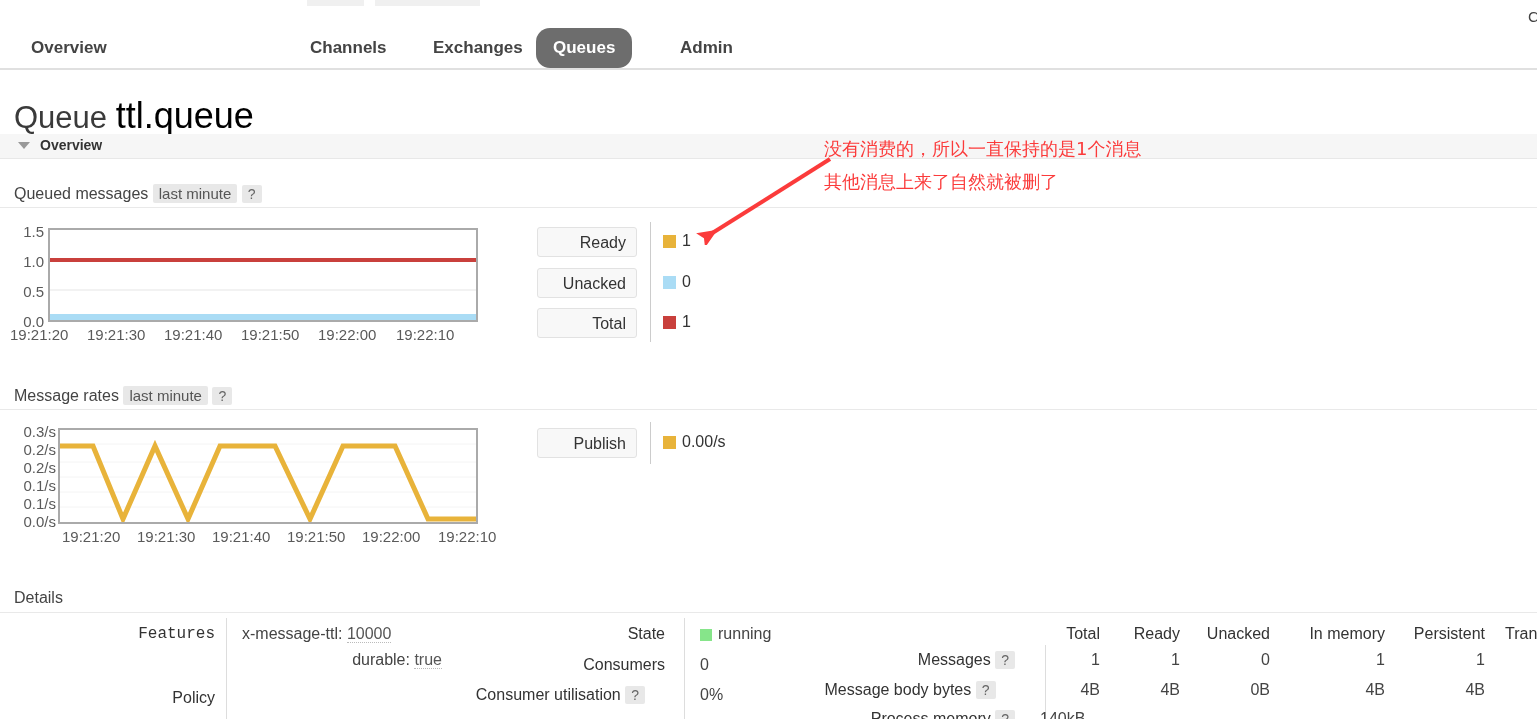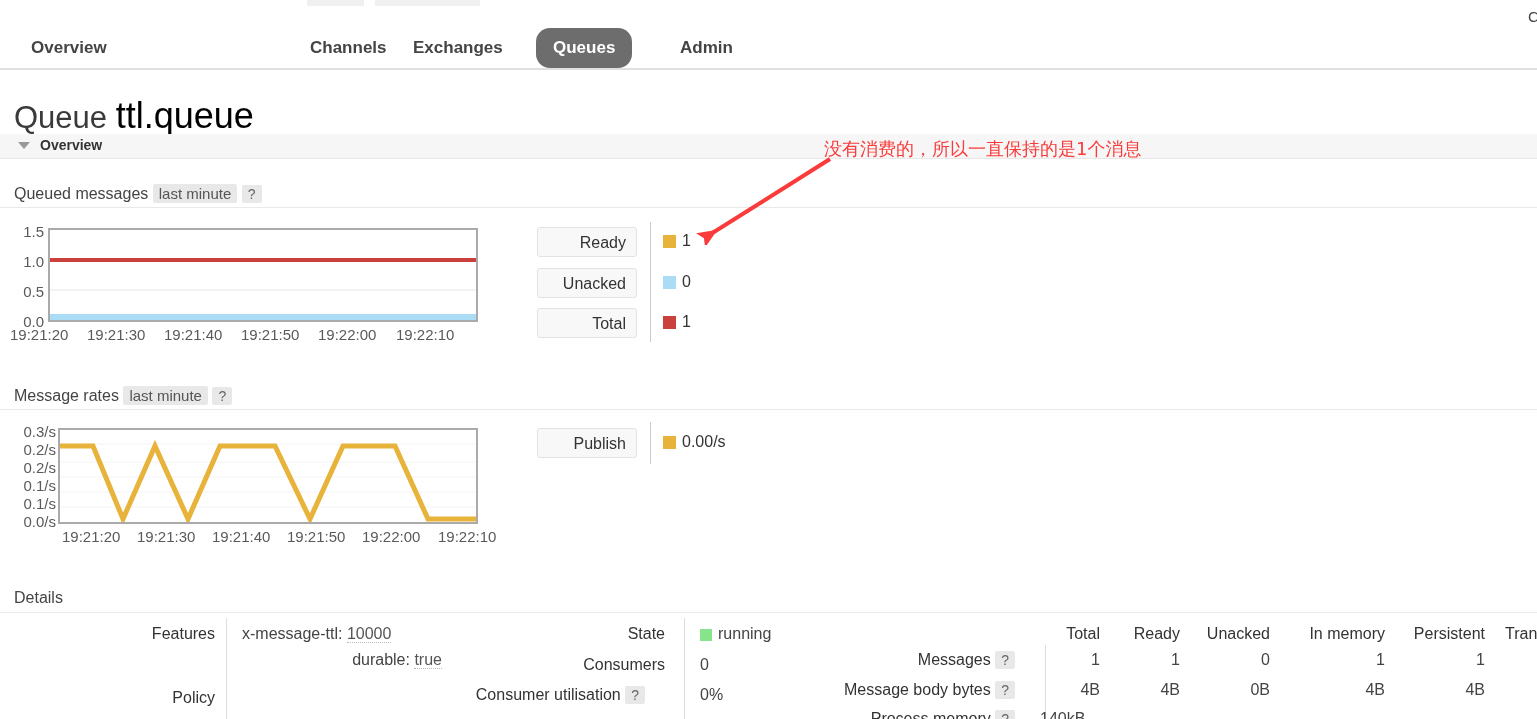--- a/index.html
+++ b/index.html
@@ -283,21 +283,21 @@
 <div class="ghost-tabs">
   <div class="ghost-tab g1"></div>
   <div class="ghost-tab g2"></div>
 </div>
 
 <div class="corner-text">C</div>
 
 <div class="nav-tabs">
   <div class="nav-tab" style="left:14px;">Overview</div>
   <div class="nav-tab" style="left:293px;">Channels</div>
-  <div class="nav-tab" style="left:396px;">Exchanges</div>
+  <div class="nav-tab" style="left:416px;">Exchanges</div>
   <div class="nav-tab active" style="left:536px;border-radius:14px;">Queues</div>
   <div class="nav-tab" style="left:663px;">Admin</div>
 </div>
 
 <div class="page-title">
   <span>Queue</span>
   <span class="qname">ttl.queue</span>
 </div>
 
 <div class="section-bar" style="top:134px;">
@@ -362,20 +362,21 @@
   <defs>
     <marker id="arrowhead" markerWidth="5" markerHeight="5" refX="3.4" refY="2.5" orient="auto">
       <polygon points="0,2.5 5,0.4 4,2.5 5,4.6" fill="#fb3b3b"></polygon>
     </marker>
   </defs>
   <line x1="142" y1="4" x2="18" y2="82" stroke="#fb3b3b" stroke-width="4" marker-end="url(#arrowhead)"></line>
 </svg>
 
 <div class="annot">
   <div>没有消费的，所以一直保持的是1个消息</div>
+  <div>其他消息上来了自然就被删了</div>
 </div>
 
 <div class="sub-head" style="top:384px;">
   <span class="sh-title">
     <span>Message rates</span>
     <span class="chip">last minute</span>
     <span class="chip qmark">?</span>
   </span>
 </div>
 
@@ -410,21 +411,21 @@
   <div class="legend-btn" style="left:537px; top:8px; width:100px;">Publish</div>
   <div class="legend-sep" style="left:650px; top:2px; height:42px;"></div>
   <div class="swatch" style="left:663px; top:16px; background:#e8b33a;"></div>
   <div class="legend-val" style="left:682px; top:13px;">0.00/s</div>
 </div>
 
 <div class="sub-head" style="top:587px;">
   <span class="sh-title">Details</span>
 </div>
 
-<div class="dt-label" style="left:60px; top:625px; width:155px;">Features</div>
+<div class="dt-label" style="left:60px; top:625px; width:155px;font-family:Liberation Mono, monospace;">Features</div>
 <div class="dt-divider" style="left:226px; top:618px; height:101px;"></div>
 <div class="dt-value" style="left:242px; top:625px; width:200px; text-align:left;">
   <span>x-message-ttl:</span>
   <span class="dotted">10000</span>
 </div>
 <div class="dt-value" style="left:242px; top:651px; width:200px; text-align:right;">
   <span>durable:</span>
   <span class="dotted">true</span>
 </div>
 <div class="dt-label" style="left:60px; top:689px; width:155px;">Policy</div>
@@ -453,21 +454,21 @@
   <span>Messages</span>
   <span class="chip qmark">?</span>
 </div>
 <div class="dt-divider" style="left:1045px; top:645px; height:74px;"></div>
 <div class="tbl-cell" style="left:1040px; top:651px; width:60px;">1</div>
 <div class="tbl-cell" style="left:1120px; top:651px; width:60px;">1</div>
 <div class="tbl-cell" style="left:1195px; top:651px; width:75px;">0</div>
 <div class="tbl-cell" style="left:1285px; top:651px; width:100px;">1</div>
 <div class="tbl-cell" style="left:1390px; top:651px; width:95px;">1</div>
 
-<div class="dt-label" style="left:805px; top:681px; width:210px;">
+<div class="dt-label" style="left:805px; top:681px; width:210px;text-align:center;">
   <span>Message body bytes</span>
   <span class="chip qmark">?</span>
 </div>
 <div class="tbl-cell" style="left:1040px; top:681px; width:60px;">4B</div>
 <div class="tbl-cell" style="left:1120px; top:681px; width:60px;">4B</div>
 <div class="tbl-cell" style="left:1195px; top:681px; width:75px;">0B</div>
 <div class="tbl-cell" style="left:1285px; top:681px; width:100px;">4B</div>
 <div class="tbl-cell" style="left:1390px; top:681px; width:95px;">4B</div>
 
 <div class="dt-label" style="left:850px; top:710px; width:165px;">

